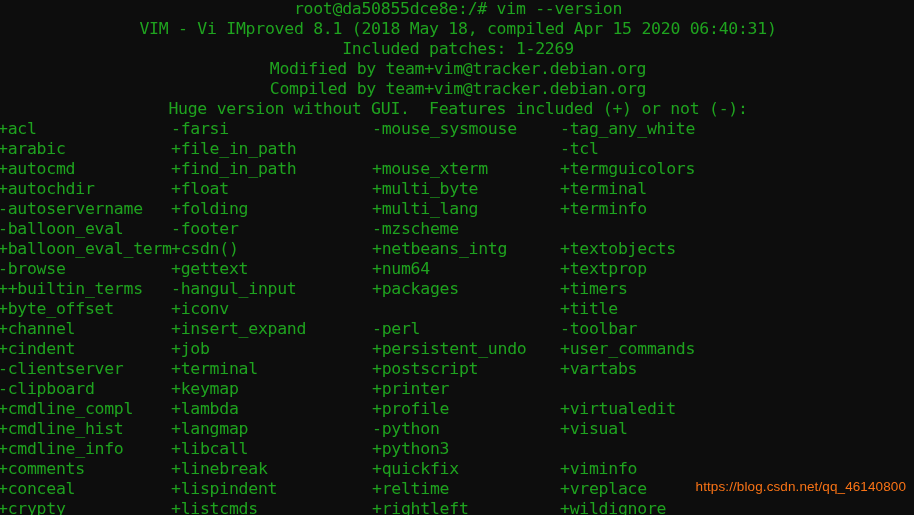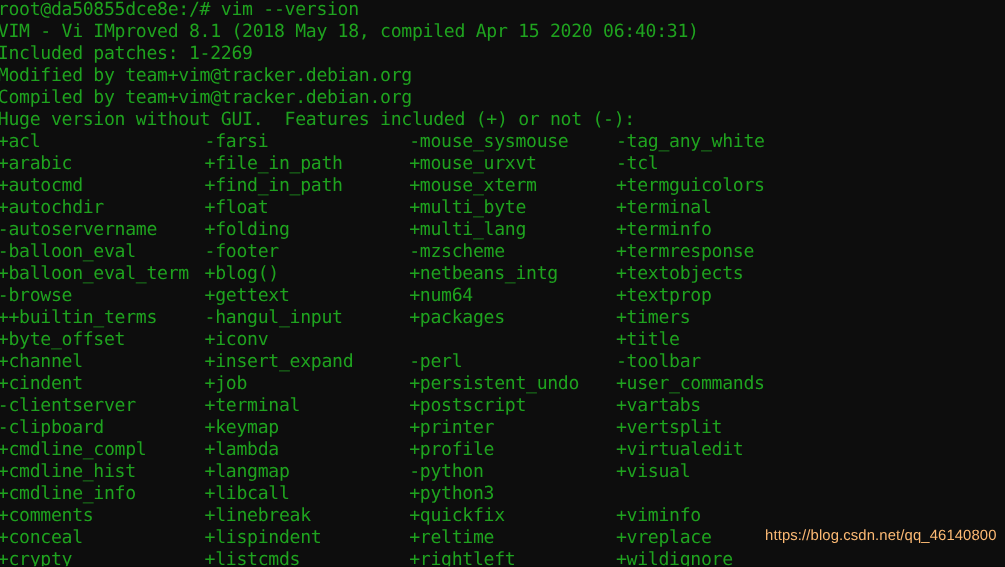--- a/index.html
+++ b/index.html
@@ -11,20 +11,21 @@
   #screen {
     position: relative;
     width: 914px;
     height: 515px;
     background: #0d0d0d;
     overflow: hidden;
     font-family: "DejaVu Sans Mono", "Liberation Mono", monospace;
     font-size: 16.5px;
     line-height: 20px;
     color: #1fa31f;
+    text-align: center;
     -webkit-font-smoothing: none;
   }
   #terminal {
     position: absolute;
     left: -2px;
     top: -1px;
     width: 920px;
   }
   .line {
     height: 20px;
@@ -37,28 +38,28 @@
     white-space: pre;
     position: relative;
   }
   .feat {
     position: absolute;
     top: 0;
     white-space: pre;
     letter-spacing: -0.28px;
   }
   .c0 { left: 0px; }
-  .c1 { left: 188px; }
+  .c1 { left: 173px; }
   .c2 { left: 374px; }
   .c3 { left: 562px; }
   #watermark {
     position: absolute;
     right: 8px;
     bottom: 20px;
-    color: #fdba74;
+    color: #f97316;
     font-family: "Liberation Sans", "DejaVu Sans", sans-serif;
     font-size: 13.5px;
     line-height: 16px;
     letter-spacing: 0.1px;
     white-space: nowrap;
     pointer-events: none;
   }
 </style>
 </head>
 <body>
@@ -70,33 +71,33 @@
     <div class="line">root@da50855dce8e:/# vim --version</div>
 
     <div class="line">VIM - Vi IMproved 8.1 (2018 May 18, compiled Apr 15 2020 06:40:31)</div>
     <div class="line">Included patches: 1-2269</div>
     <div class="line">Modified by team+vim@tracker.debian.org</div>
     <div class="line">Compiled by team+vim@tracker.debian.org</div>
     <div class="line">Huge version without GUI.  Features included (+) or not (-):</div>
 
     <div id="feature-grid">
         <div class="feat-row"><span class="feat c0">+acl</span><span class="feat c1">-farsi</span><span class="feat c3">-tag_any_white</span><span class="feat c2">-mouse_sysmouse</span></div>
-        <div class="feat-row"><span class="feat c0">+arabic</span><span class="feat c1">+file_in_path</span><span class="feat c2">+mouse_urxvt</span><span class="feat c3">-tcl</span></div>
+        <div class="feat-row"><span class="feat c0">+arabic</span><span class="feat c1">+file_in_path</span><span class="feat c3">-tcl</span></div>
         <div class="feat-row"><span class="feat c0">+autocmd</span><span class="feat c1">+find_in_path</span><span class="feat c2">+mouse_xterm</span><span class="feat c3">+termguicolors</span></div>
         <div class="feat-row"><span class="feat c0">+autochdir</span><span class="feat c1">+float</span><span class="feat c2">+multi_byte</span><span class="feat c3">+terminal</span></div>
         <div class="feat-row"><span class="feat c0">-autoservername</span><span class="feat c1">+folding</span><span class="feat c2">+multi_lang</span><span class="feat c3">+terminfo</span></div>
-        <div class="feat-row"><span class="feat c0">-balloon_eval</span><span class="feat c1">-footer</span><span class="feat c2">-mzscheme</span><span class="feat c3">+termresponse</span></div>
-        <div class="feat-row"><span class="feat c0">+balloon_eval_term</span><span class="feat c1">+blog()</span><span class="feat c2">+netbeans_intg</span><span class="feat c3">+textobjects</span></div>
+        <div class="feat-row"><span class="feat c0">-balloon_eval</span><span class="feat c1">-footer</span><span class="feat c2">-mzscheme</span></div>
+        <div class="feat-row"><span class="feat c0">+balloon_eval_term</span><span class="feat c1">+csdn()</span><span class="feat c2">+netbeans_intg</span><span class="feat c3">+textobjects</span></div>
         <div class="feat-row"><span class="feat c0">-browse</span><span class="feat c1">+gettext</span><span class="feat c2">+num64</span><span class="feat c3">+textprop</span></div>
         <div class="feat-row"><span class="feat c0">++builtin_terms</span><span class="feat c1">-hangul_input</span><span class="feat c2">+packages</span><span class="feat c3">+timers</span></div>
         <div class="feat-row"><span class="feat c0">+byte_offset</span><span class="feat c1">+iconv</span><span class="feat c3">+title</span></div>
         <div class="feat-row"><span class="feat c0">+channel</span><span class="feat c1">+insert_expand</span><span class="feat c2">-perl</span><span class="feat c3">-toolbar</span></div>
         <div class="feat-row"><span class="feat c0">+cindent</span><span class="feat c1">+job</span><span class="feat c2">+persistent_undo</span><span class="feat c3">+user_commands</span></div>
         <div class="feat-row"><span class="feat c0">-clientserver</span><span class="feat c1">+terminal</span><span class="feat c2">+postscript</span><span class="feat c3">+vartabs</span></div>
-        <div class="feat-row"><span class="feat c0">-clipboard</span><span class="feat c1">+keymap</span><span class="feat c2">+printer</span><span class="feat c3">+vertsplit</span></div>
+        <div class="feat-row"><span class="feat c0">-clipboard</span><span class="feat c1">+keymap</span><span class="feat c2">+printer</span></div>
         <div class="feat-row"><span class="feat c0">+cmdline_compl</span><span class="feat c1">+lambda</span><span class="feat c2">+profile</span><span class="feat c3">+virtualedit</span></div>
         <div class="feat-row"><span class="feat c0">+cmdline_hist</span><span class="feat c1">+langmap</span><span class="feat c2">-python</span><span class="feat c3">+visual</span></div>
         <div class="feat-row"><span class="feat c0">+cmdline_info</span><span class="feat c1">+libcall</span><span class="feat c2">+python3</span></div>
         <div class="feat-row"><span class="feat c0">+comments</span><span class="feat c1">+linebreak</span><span class="feat c2">+quickfix</span><span class="feat c3">+viminfo</span></div>
         <div class="feat-row"><span class="feat c0">+conceal</span><span class="feat c1">+lispindent</span><span class="feat c2">+reltime</span><span class="feat c3">+vreplace</span></div>
         <div class="feat-row"><span class="feat c0">+crypty</span><span class="feat c1">+listcmds</span><span class="feat c2">+rightleft</span><span class="feat c3">+wildignore</span></div>
       </div>
 
   </div>
 

